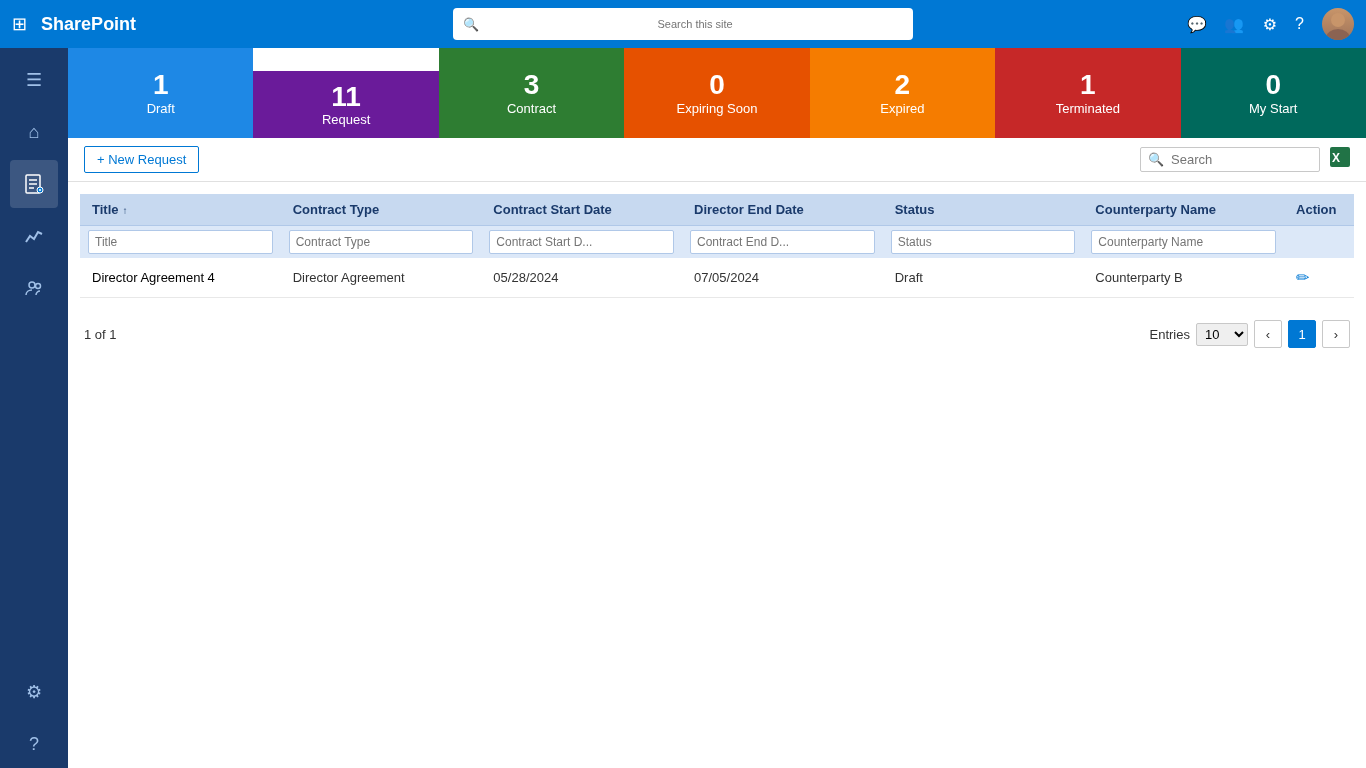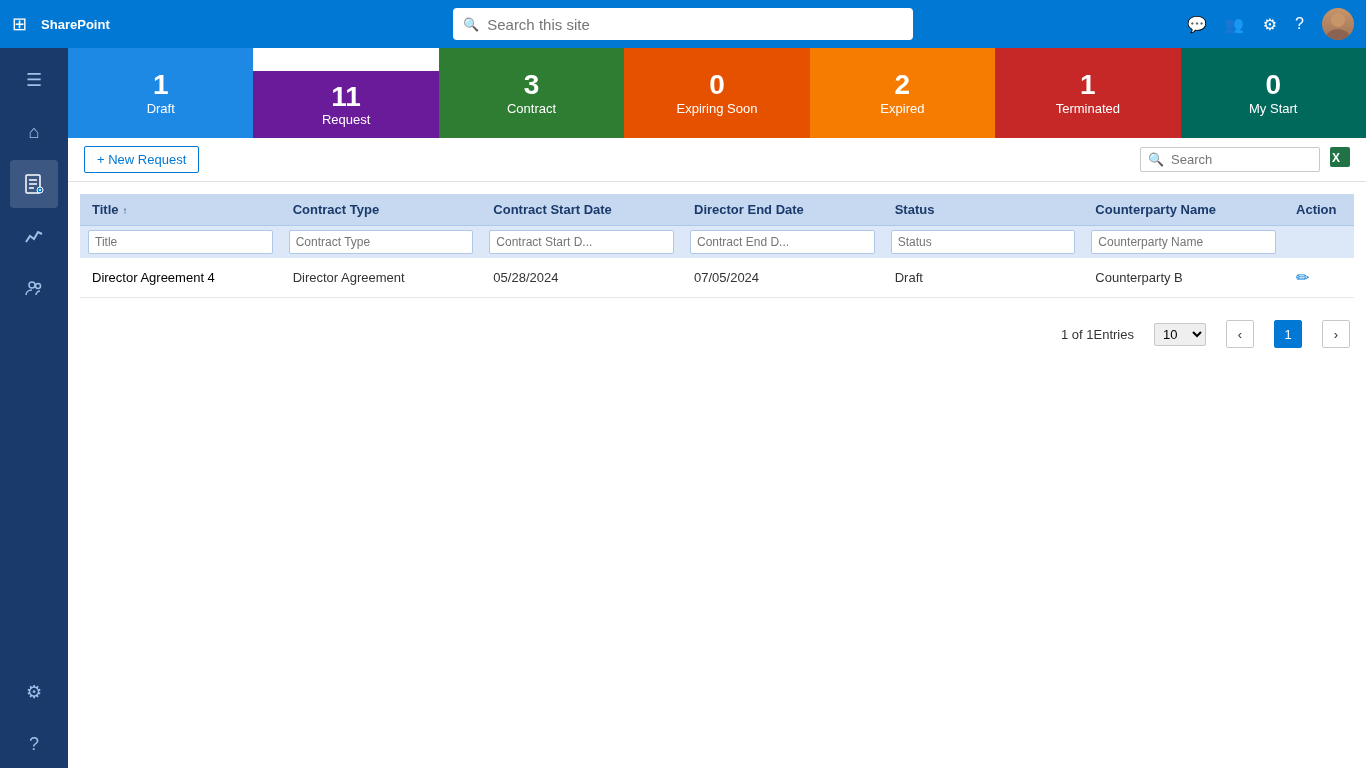--- a/index.html
+++ b/index.html
@@ -17,42 +17,43 @@
     }
     .top-nav .waffle-icon {
       color: white;
       font-size: 18px;
       cursor: pointer;
       margin-right: 4px;
     }
     .sharepoint-logo {
       color: white;
       font-weight: 600;
-      font-size: 13px;
+      font-size: 18px;
       margin-right: 16px;
     }
     .search-bar {
       flex: 1;
       max-width: 480px;
       height: 32px;
       background: white;
       border: none;
       border-radius: 4px;
       display: flex;
       align-items: center;
       padding: 0 10px;
       gap: 8px;
       margin: 0 auto;
     }
     .search-bar input {
       border: none;
       outline: none;
       flex: 1;
-      font-size: 15px;
+      font-size: 11px;
       color: #333;
+      text-align: center;
     }
     .search-bar .search-icon-sm {
       color: #666;
       font-size: 13px;
     }
     .top-nav-right {
       display: flex;
       align-items: center;
       gap: 18px;
       margin-left: auto;
@@ -248,29 +249,29 @@
     .action-cell {
       color: #0078d4;
       cursor: pointer;
       font-size: 16px;
     }
 
     
     .pagination {
       display: flex;
       align-items: center;
-      justify-content: flex-end;
+      justify-content: space-between;
       padding: 10px 16px;
       font-size: 13px;
       color: #333;
     }
     .pagination-right {
       display: flex;
       align-items: center;
-      gap: 20px;
+      gap: 6px;
     }
     .entries-label { font-size: 13px; }
     .entries-select {
       border: 1px solid #c8c8c8;
       border-radius: 2px;
       padding: 2px 4px;
       font-size: 13px;
     }
     .page-btn {
       width: 28px;

